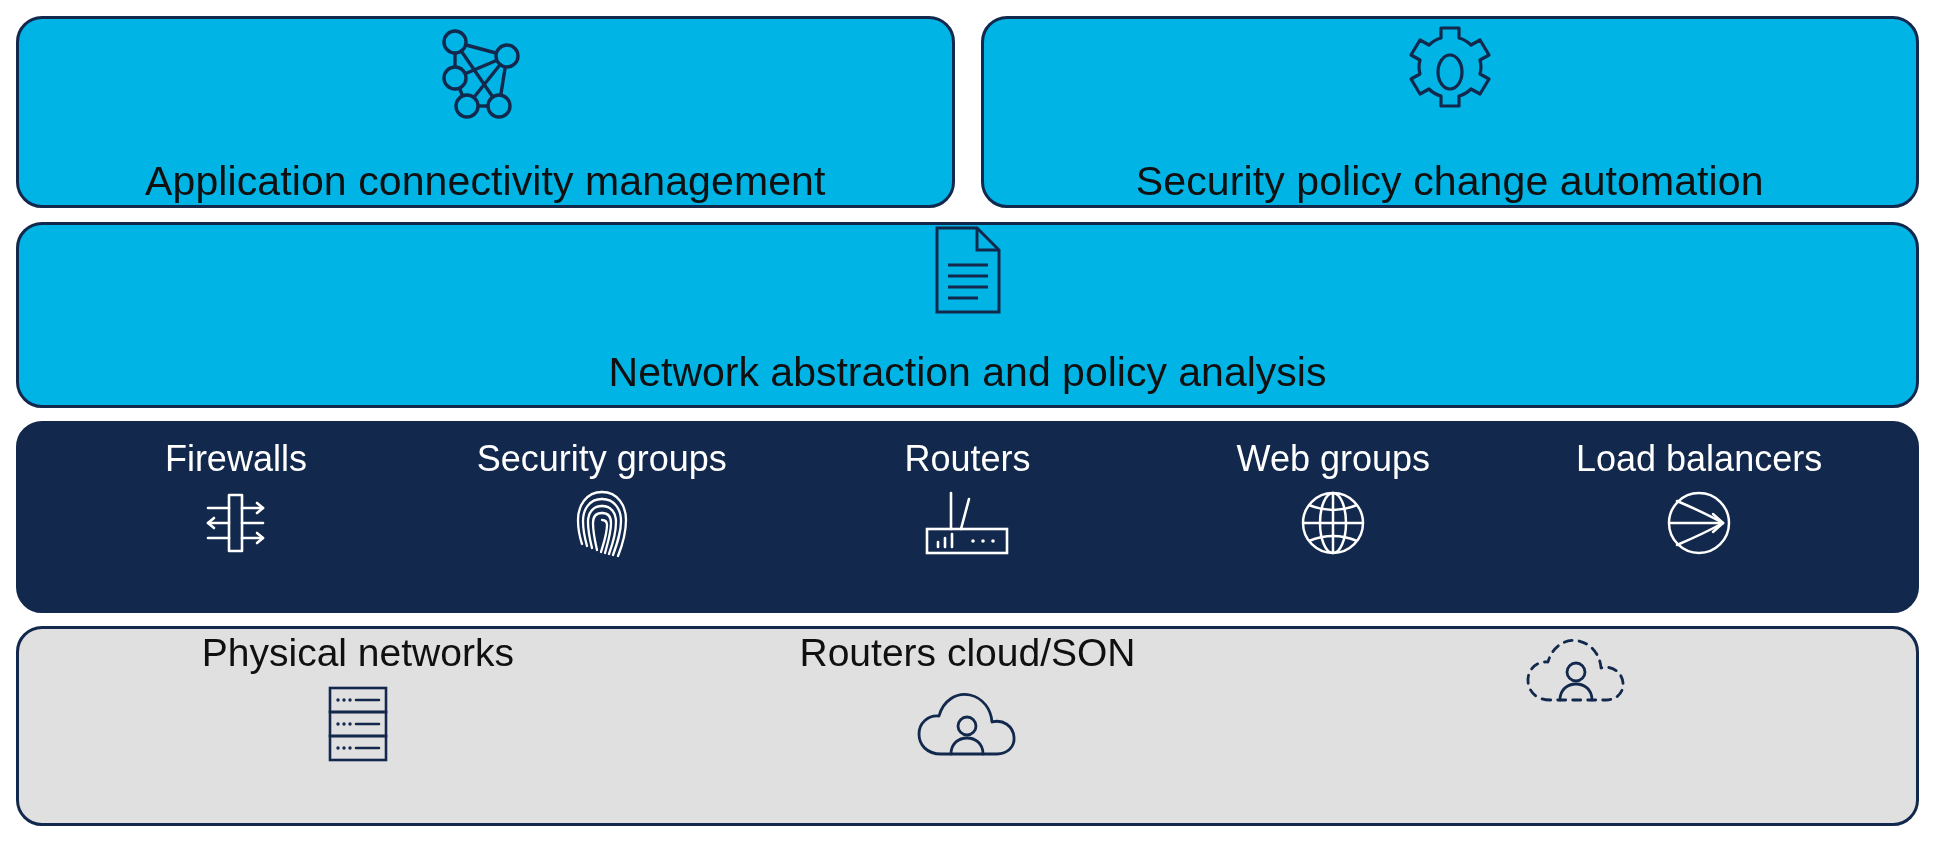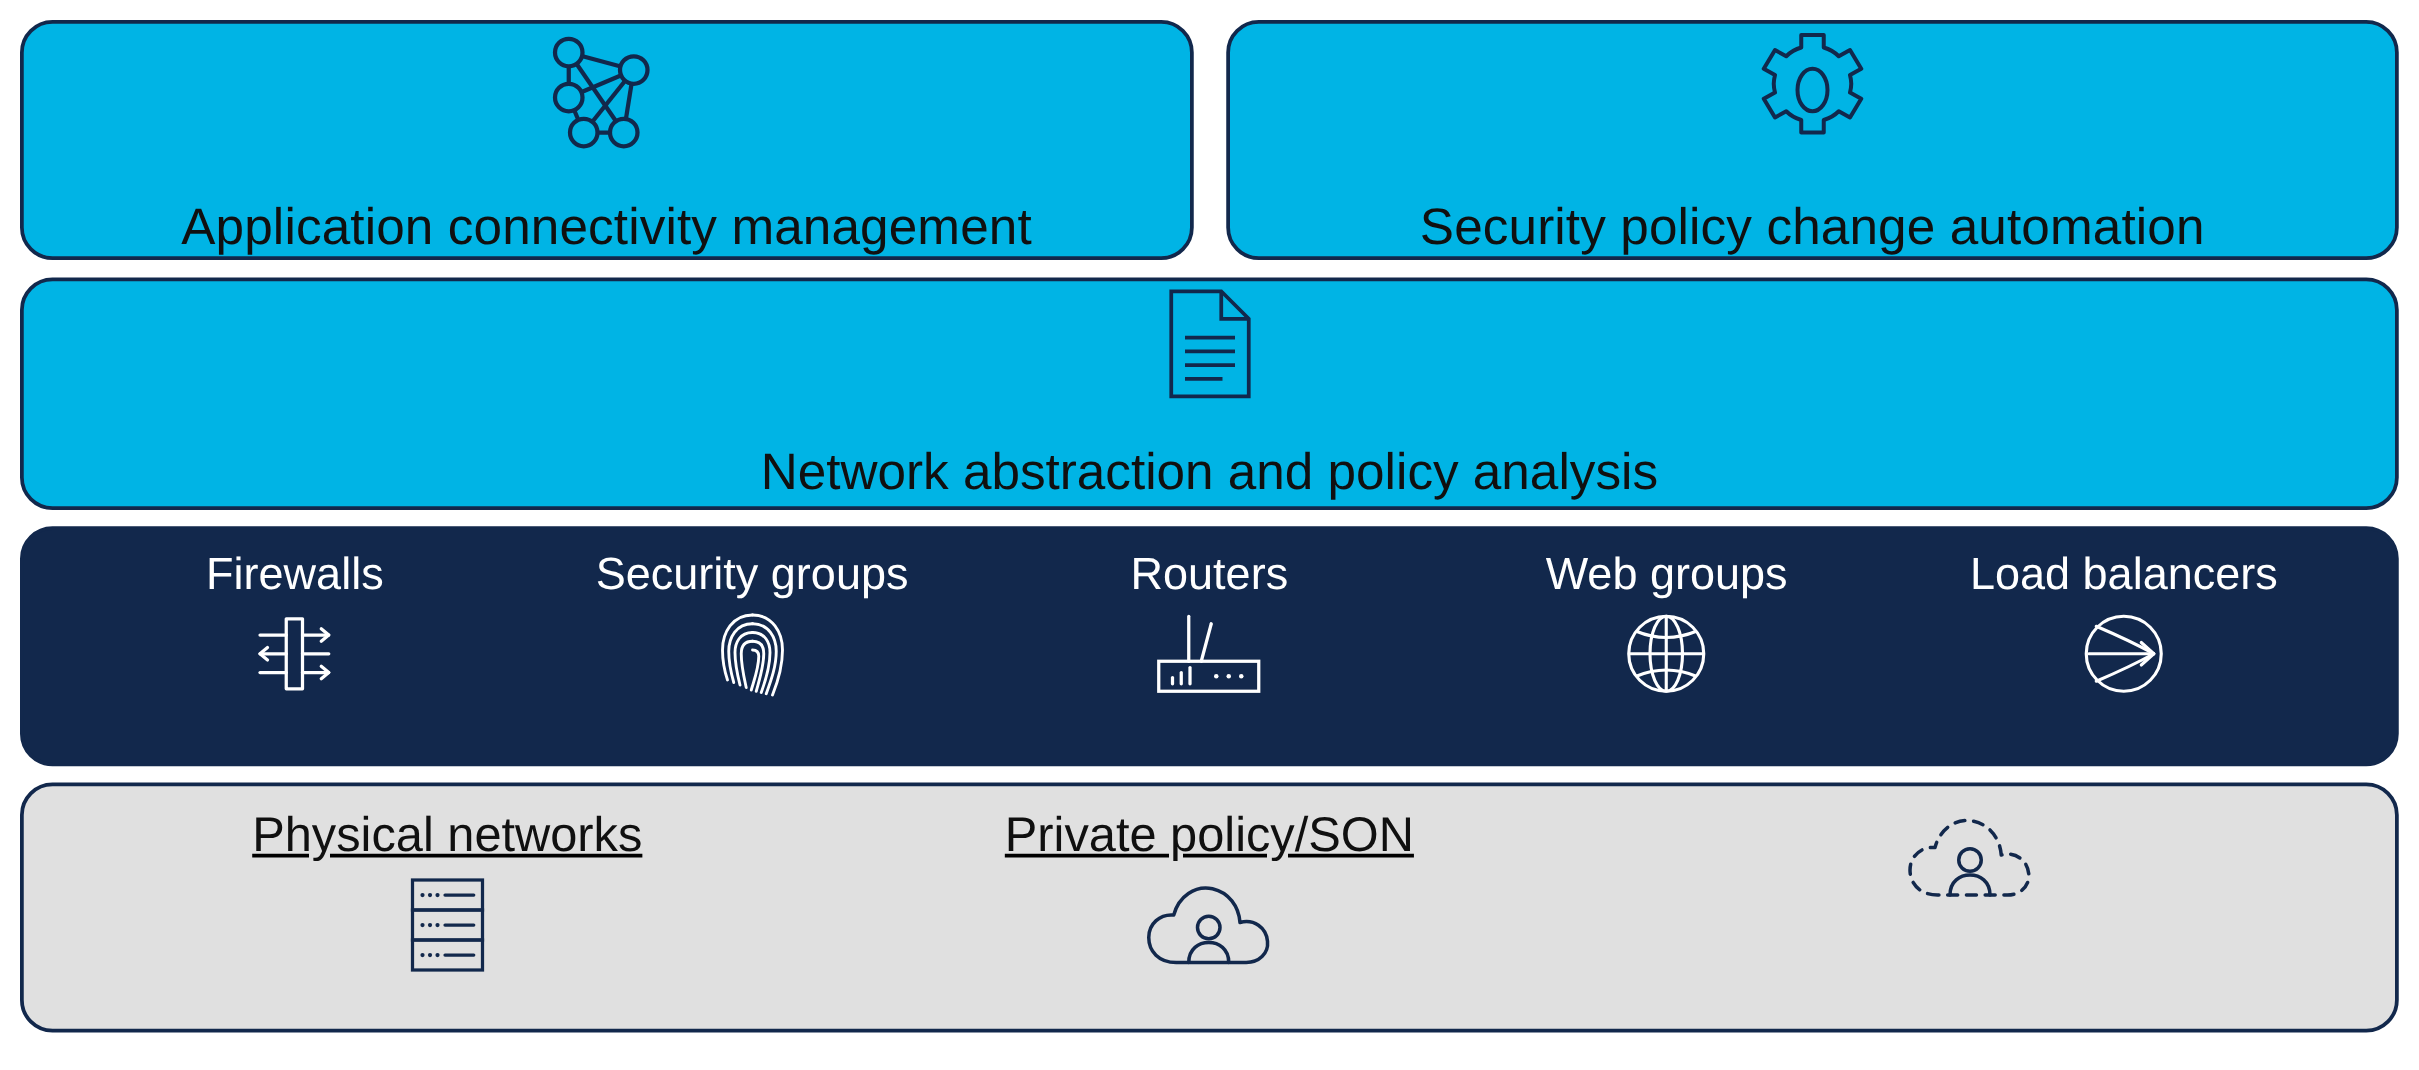--- a/index.html
+++ b/index.html
@@ -29,21 +29,21 @@
   .gray { background:#E0E0E0; }
 
   
   .row-top { display:flex; gap:26px; height:192px; flex:0 0 192px; }
   .card-top { flex:1; justify-content:center; gap:34px; }
   .card-top .label {
     font-size:41px; color:#101010; letter-spacing:.1px; white-space:nowrap;
   }
 
   
-  .row-wide { height:186px; flex:0 0 186px; margin-top:14px; justify-content:center; gap:34px; }
+  .row-wide { height:186px; flex:0 0 186px; margin-top:14px; justify-content:flex-start; gap:34px; }
   .row-wide .label { font-size:41px; color:#101010; white-space:nowrap; }
 
   
   .row-navy {
     height:192px; flex:0 0 192px; margin-top:13px;
     border-color:#12284C;
     padding:0 34px;
     align-items:flex-start;
   }
   .svc-row { display:flex; width:100%; align-items:flex-start; padding-top:14px; }
@@ -52,21 +52,21 @@
     flex:1 1 0; gap:6px;
   }
   .svc .label { font-size:36px; color:#ffffff; white-space:nowrap; }
   .svc .ico { height:74px; display:flex; align-items:center; justify-content:center; }
 
   
   .row-gray {
     height:200px; flex:0 0 200px; margin-top:13px;
     padding:0 34px; align-items:stretch;
   }
-  .infra-row { display:flex; width:100%; align-items:flex-start; padding-top:18px;text-decoration:underline; }
+  .infra-row { display:flex; width:100%; align-items:flex-start; padding-top:2px; }
   .infra { display:flex; flex-direction:column; align-items:center; flex:1 1 0; gap:10px; }
   .infra .label { font-size:39px; color:#101010; white-space:nowrap; }
   .infra .ico { height:80px; display:flex; align-items:center; justify-content:center; }
 
   svg { display:block; overflow:visible; }
 </style>
 </head>
 <body>
 
 <div class="stack">
@@ -246,21 +246,21 @@
               <circle cx="20" cy="66" r="1.7" fill="#12284C" stroke="none"></circle>
               <circle cx="26" cy="66" r="1.7" fill="#12284C" stroke="none"></circle>
               <circle cx="32" cy="66" r="1.7" fill="#12284C" stroke="none"></circle>
               <line x1="38" y1="66" x2="61" y2="66"></line>
             </g>
           </svg>
         </span>
       </div>
 
       <div class="infra">
-        <span class="label">Private policy/SON</span>
+        <span class="label">Routers cloud/SON</span>
         <span class="ico">
           <svg width="110" height="74" viewBox="0 0 110 74">
             <g fill="none" stroke="#12284C" stroke-width="2.8" stroke-linecap="round" stroke-linejoin="round">
               <path d="M28 66 C14 66 6 57 6 46 C6 35 15 27 26 28 C30 13 43 4 57 7 C70 10 78 21 79 34 C90 31 100 38 101 49 C102 59 94 66 84 66 Z"></path>
               <circle cx="54" cy="38" r="9"></circle>
               <path d="M38 66 C38 55 46 50 54 50 C62 50 70 55 70 66"></path>
             </g>
           </svg>
         </span>
       </div>

